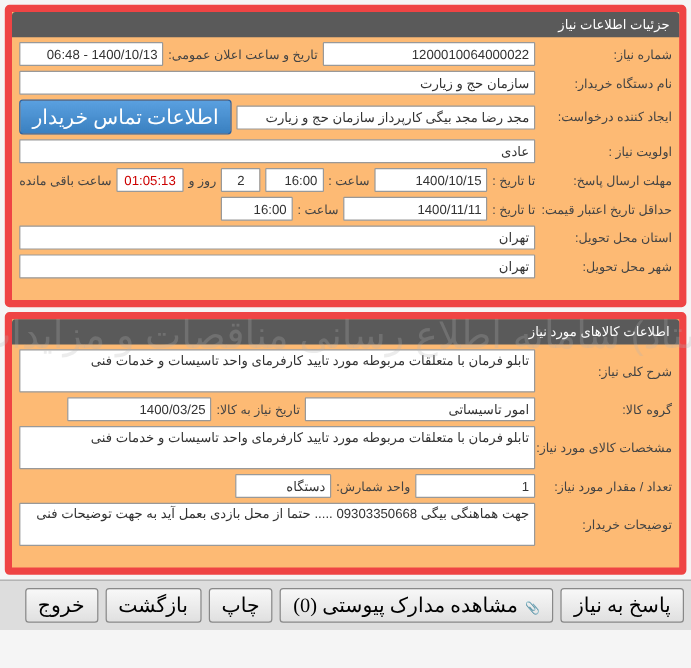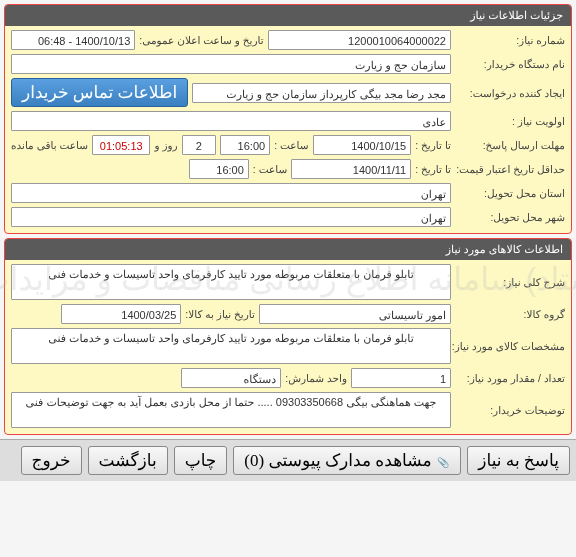--- a/index.html
+++ b/index.html
@@ -26,25 +26,25 @@
 }
 .section-header {
   background: #5a5a5a;
   color: #fff;
   padding: 4px 8px;
   font-size: 11px;
   border-radius: 3px 3px 0 0;
   margin-bottom: 2px;
 }
 .section {
-  background: #fef9c3;
-  border: 1px solid #ef4444;
+  background: #fdba74;
+  border: 6px solid #ef4444;
   border-radius: 4px;
   margin: 4px;
-  padding-bottom: 4px;
+  padding-bottom: 16px;
 }
 .row {
   display: flex;
   align-items: center;
   padding: 2px 6px;
   gap: 4px;
   min-height: 24px;
 }
 .label {
   color: #444;
@@ -65,27 +65,26 @@
   line-height: 16px;
   border-radius: 1px;
 }
 .field.wide { flex: 1; }
 .field.med { width: 192px; }
 .field.datetime { width: 130px; }
 .field.date { width: 120px; }
 .field.time { width: 60px; }
 .field.days { width: 40px; text-align: center; }
 .field.countdown { width: 70px; text-align: center; color: #c00; }
-.field.unit { width: 100px; }
+.field.unit { width: 80px; }
 .field.qty { width: 100px; }
 .multiline {
   height: 36px;
   line-height: 1.3;
   overflow: hidden;
-  text-align: center;
 }
 .btn {
   background: linear-gradient(#f8f8f8,#e0e0e0);
   border: 1px solid #888;
   border-radius: 3px;
   padding: 3px 10px;
   font-size: 17px;
   cursor: pointer;
   font-family: Tahoma;
 }

